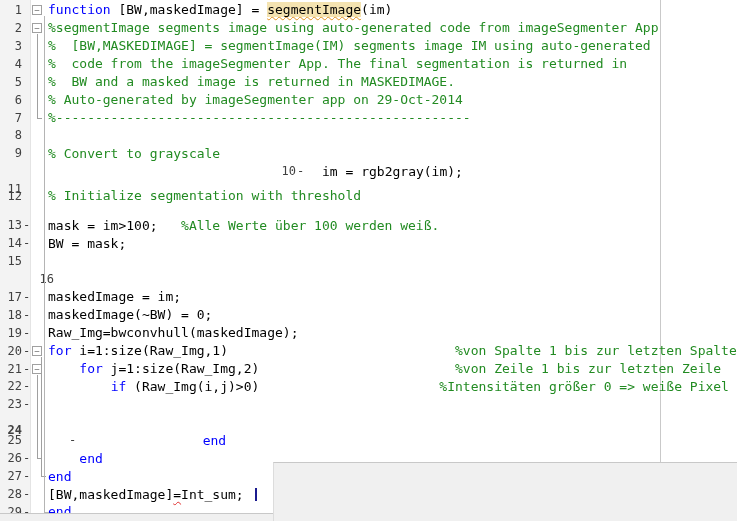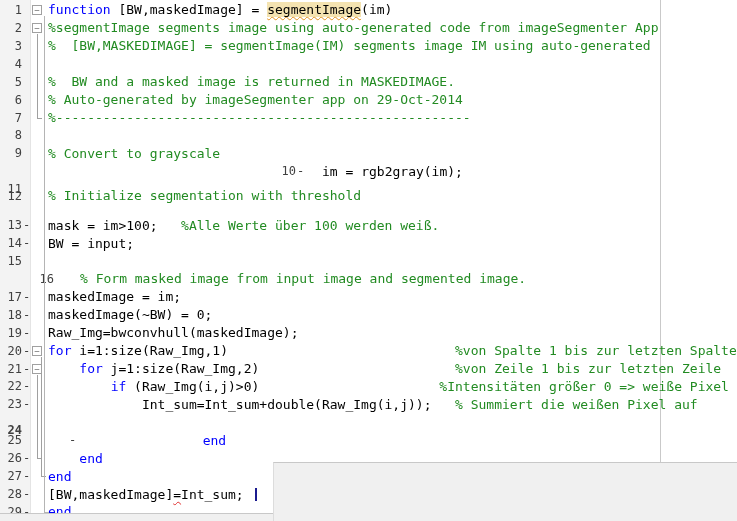--- a/index.html
+++ b/index.html
@@ -66,20 +66,21 @@
         <span class="code"><span class="c">%segmentImage segments image using auto-generated code from imageSegmenter App</span></span>
       </div>
       <div class="row" style="top: 36.86px;">
         <span class="ln">3</span>
         <span class="bp"></span>
         <span class="code"><span class="c">%  [BW,MASKEDIMAGE] = segmentImage(IM) segments image IM using auto-generated</span></span>
       </div>
       <div class="row" style="top: 54.79px;">
         <span class="ln">4</span>
         <span class="bp"></span>
+        <span class="code"><span class="c">%  code from the imageSegmenter App. The final segmentation is returned in</span></span>
       </div>
       <div class="row" style="top: 72.72px;">
         <span class="ln">5</span>
         <span class="bp"></span>
         <span class="code"><span class="c">%  BW and a masked image is returned in MASKEDIMAGE.</span></span>
       </div>
       <div class="row" style="top: 90.65px;">
         <span class="ln">6</span>
         <span class="bp"></span>
         <span class="code"><span class="c">% Auto-generated by imageSegmenter app on 29-Oct-2014</span></span>
@@ -115,31 +116,30 @@
         <span class="code"><span class="c">% Initialize segmentation with threshold</span></span>
       </div>
       <div class="row" style="top: 216.16px;">
         <span class="ln">13</span>
         <span class="bp">-</span>
         <span class="code"><span class="t">mask = im&gt;100;   </span><span class="c">%Alle Werte über 100 werden weiß.</span></span>
       </div>
       <div class="row" style="top: 234.09px;">
         <span class="ln">14</span>
         <span class="bp">-</span>
-        <span class="code"><span class="t">BW = input;</span></span>
+        <span class="code"><span class="t">BW = mask;</span></span>
       </div>
       <div class="row" style="top: 252.02px;">
         <span class="ln">15</span>
         <span class="bp"></span>
         <span class="code"></span>
       </div>
       <div class="row" style="top: 269.95px; margin-left: 32px;">
         <span class="ln">16</span>
         <span class="bp"></span>
-        <span class="code"><span class="c">% Form masked image from input image and segmented image.</span></span>
       </div>
       <div class="row" style="top: 287.88px;">
         <span class="ln">17</span>
         <span class="bp">-</span>
         <span class="code"><span class="t">maskedImage = im;</span></span>
       </div>
       <div class="row" style="top: 305.81px;">
         <span class="ln">18</span>
         <span class="bp">-</span>
         <span class="code"><span class="t">maskedImage(~BW) = 0;</span></span>
@@ -160,21 +160,20 @@
         <span class="code"><span class="t">    </span><span class="k">for</span><span class="t"> j=1:size(Raw_Img,2)</span><span class="t">                         </span><span class="c">%von Zeile 1 bis zur letzten Zeile</span></span>
       </div>
       <div class="row" style="top: 377.53px;">
         <span class="ln">22</span>
         <span class="bp">-</span>
         <span class="code"><span class="t">        </span><span class="k">if</span><span class="t"> (Raw_Img(i,j)&gt;0)</span><span class="t">                       </span><span class="c">%Intensitäten größer 0 =&gt; weiße Pixel</span></span>
       </div>
       <div class="row" style="top: 395.46px;">
         <span class="ln">23</span>
         <span class="bp">-</span>
-        <span class="code"><span class="t">            Int_sum=Int_sum+double(Raw_Img(i,j));   </span><span class="c">% Summiert die weißen Pixel auf</span></span>
       </div>
       <div class="row" style="top: 421px; font-weight: bold;">
         <span class="ln">24</span>
         <span class="bp"></span>
         <span class="code"></span>
       </div>
       <div class="row" style="top: 431.32px; gap: 46px;">
         <span class="ln">25</span>
         <span class="bp">-</span>
         <span class="code"><span class="t">        </span><span class="k">end</span></span>

